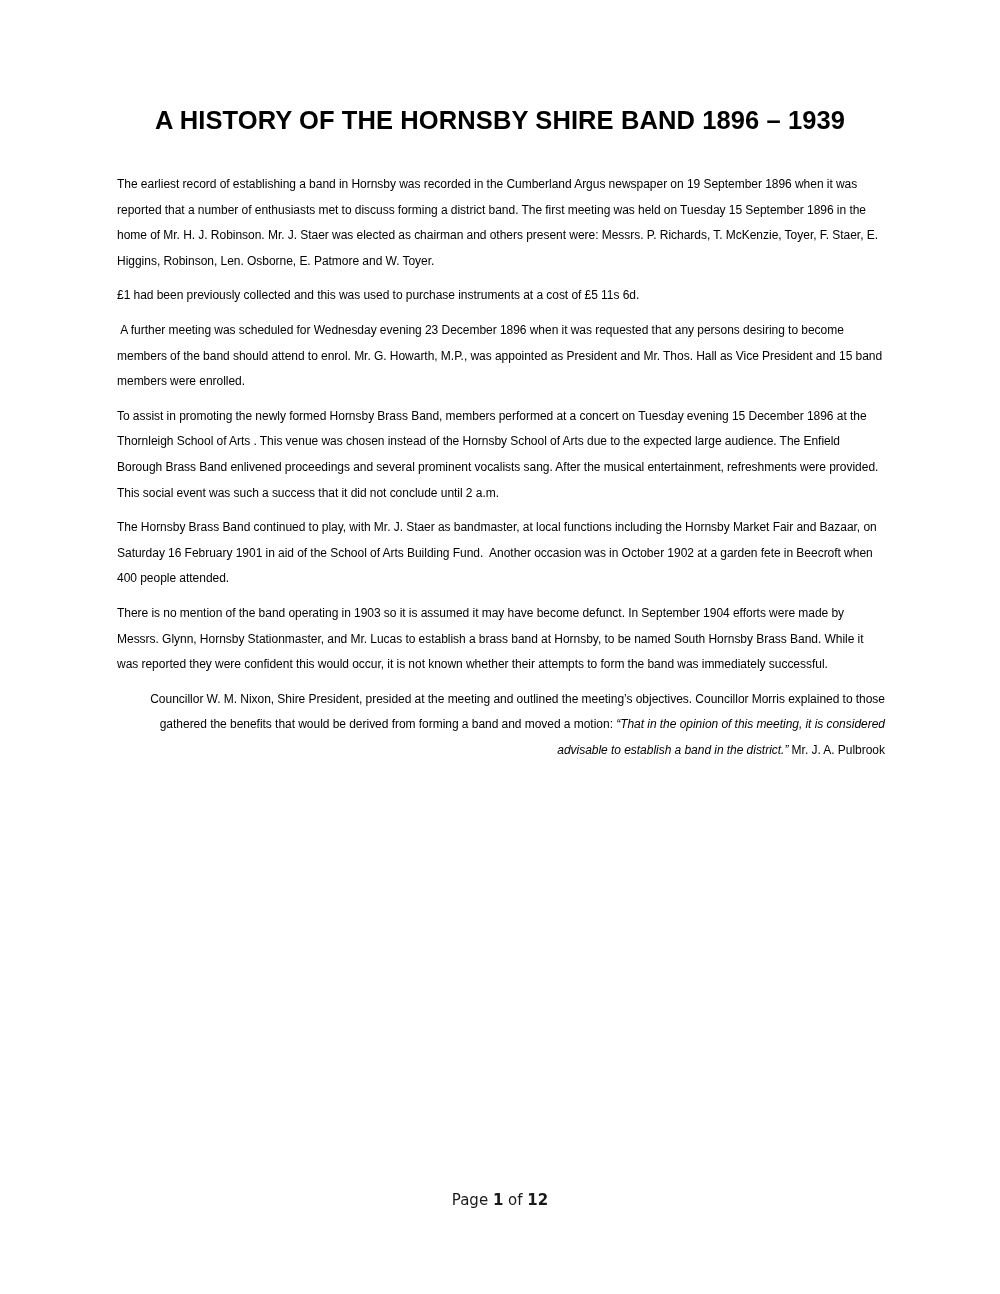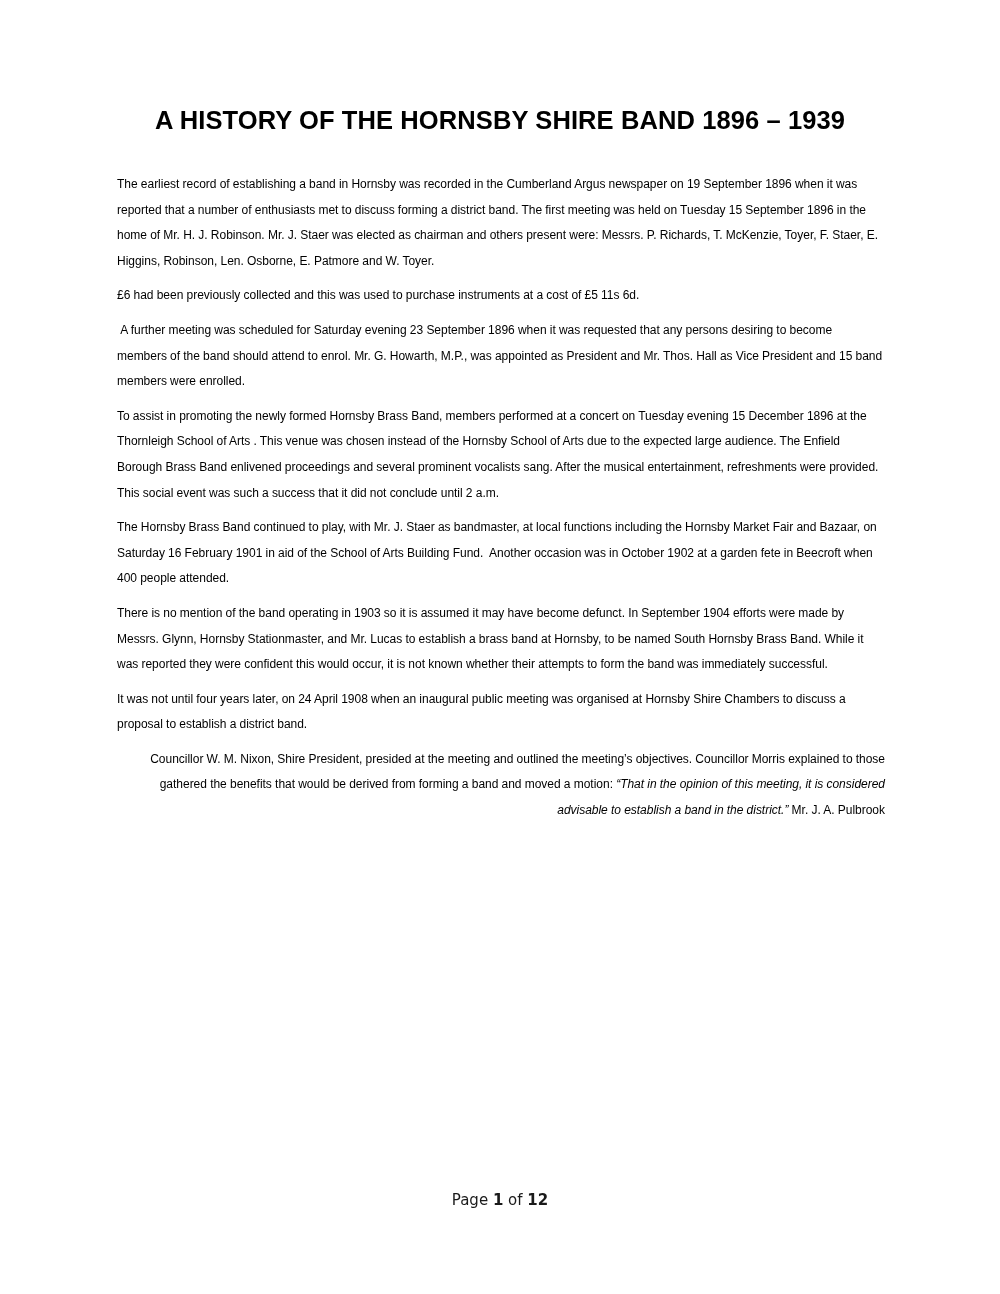--- a/index.html
+++ b/index.html
@@ -79,32 +79,31 @@
 <body>
 
 <div class="page">
 
   <h1 class="doc-title">A HISTORY OF THE HORNSBY SHIRE BAND 1896 – 1939</h1>
 
   <div class="body-col">
 
     <p class="para">The earliest record of establishing a band in Hornsby was recorded in the Cumberland Argus newspaper on 19 September 1896 when it was reported that a number of enthusiasts met to discuss forming a district band. The first meeting was held on Tuesday 15 September 1896 in the home of Mr. H. J. Robinson. Mr. J. Staer was elected as chairman and others present were: Messrs. P. Richards, T. McKenzie, Toyer, F. Staer, E. Higgins, Robinson, Len. Osborne, E. Patmore and W. Toyer.</p>
 
-    <p class="para">£6 had been previously collected and this was used to purchase instruments at a cost of £5 11s 6d.</p>
+    <p class="para">£1 had been previously collected and this was used to purchase instruments at a cost of £5 11s 6d.</p>
 
 
-    <p class="para"> A further meeting was scheduled for Saturday evening 23 September 1896 when it was requested that any persons desiring to become members of the band should attend to enrol. Mr. G. Howarth, M.P., was appointed as President and Mr. Thos. Hall as Vice President and 15 band members were enrolled.</p>
+    <p class="para"> A further meeting was scheduled for Wednesday evening 23 December 1896 when it was requested that any persons desiring to become members of the band should attend to enrol. Mr. G. Howarth, M.P., was appointed as President and Mr. Thos. Hall as Vice President and 15 band members were enrolled.</p>
 
     <p class="para">To assist in promoting the newly formed Hornsby Brass Band, members performed at a concert on Tuesday evening 15 December 1896 at the Thornleigh School of Arts . This venue was chosen instead of the Hornsby School of Arts due to the expected large audience. The Enfield Borough Brass Band enlivened proceedings and several prominent vocalists sang. After the musical entertainment, refreshments were provided. This social event was such a success that it did not conclude until 2 a.m.</p>
 
     <p class="para">The Hornsby Brass Band continued to play, with Mr. J. Staer as bandmaster, at local functions including the Hornsby Market Fair and Bazaar, on Saturday 16 February 1901 in aid of the School of Arts Building Fund.  Another occasion was in October 1902 at a garden fete in Beecroft when 400 people attended.</p>
 
     <p class="para">There is no mention of the band operating in 1903 so it is assumed it may have become defunct. In September 1904 efforts were made by Messrs. Glynn, Hornsby Stationmaster, and Mr. Lucas to establish a brass band at Hornsby, to be named South Hornsby Brass Band. While it was reported they were confident this would occur, it is not known whether their attempts to form the band was immediately successful.</p>
 
-    <p class="para">It was not until four years later, on 24 April 1908 when an inaugural public meeting was organised at Hornsby Shire Chambers to discuss a proposal to establish a district band.</p>
 
     <p class="para"><span>Councillor W. M. Nixon, Shire President, presided at the meeting and outlined the meeting’s objectives. Councillor Morris explained to those gathered the benefits that would be derived from forming a band and moved a motion: </span><span class="quote-italic">“That in the opinion of this meeting, it is considered advisable to establish a band in the district.”</span><span> Mr. J. A. Pulbrook</span></p>
 
   </div>
 
   <div class="footer"><span>Page </span><span class="pg-num">1</span><span> of </span><span class="pg-num">12</span></div>
 
 </div>
 
 </body></html>

